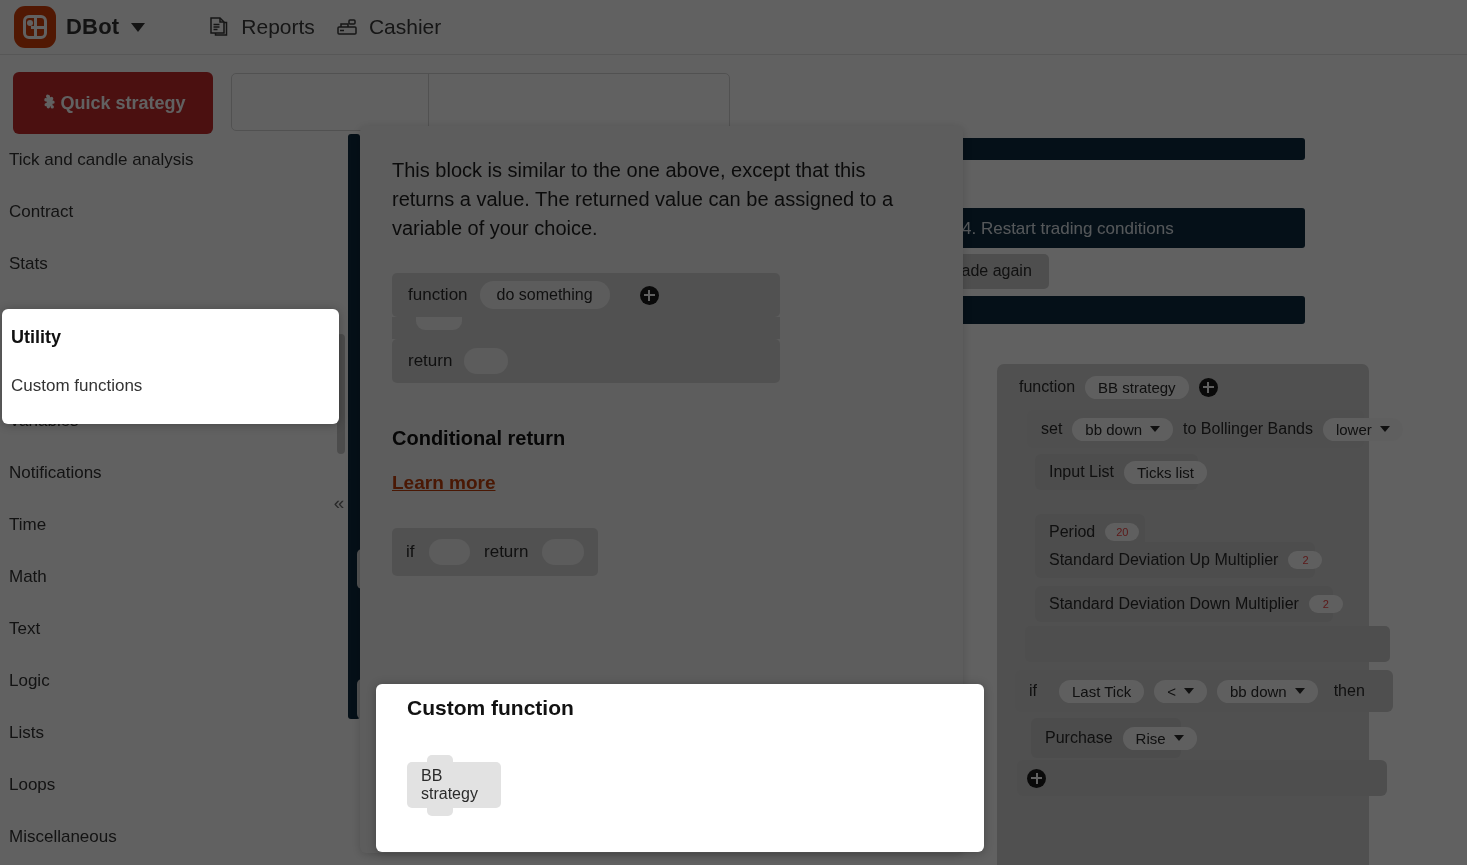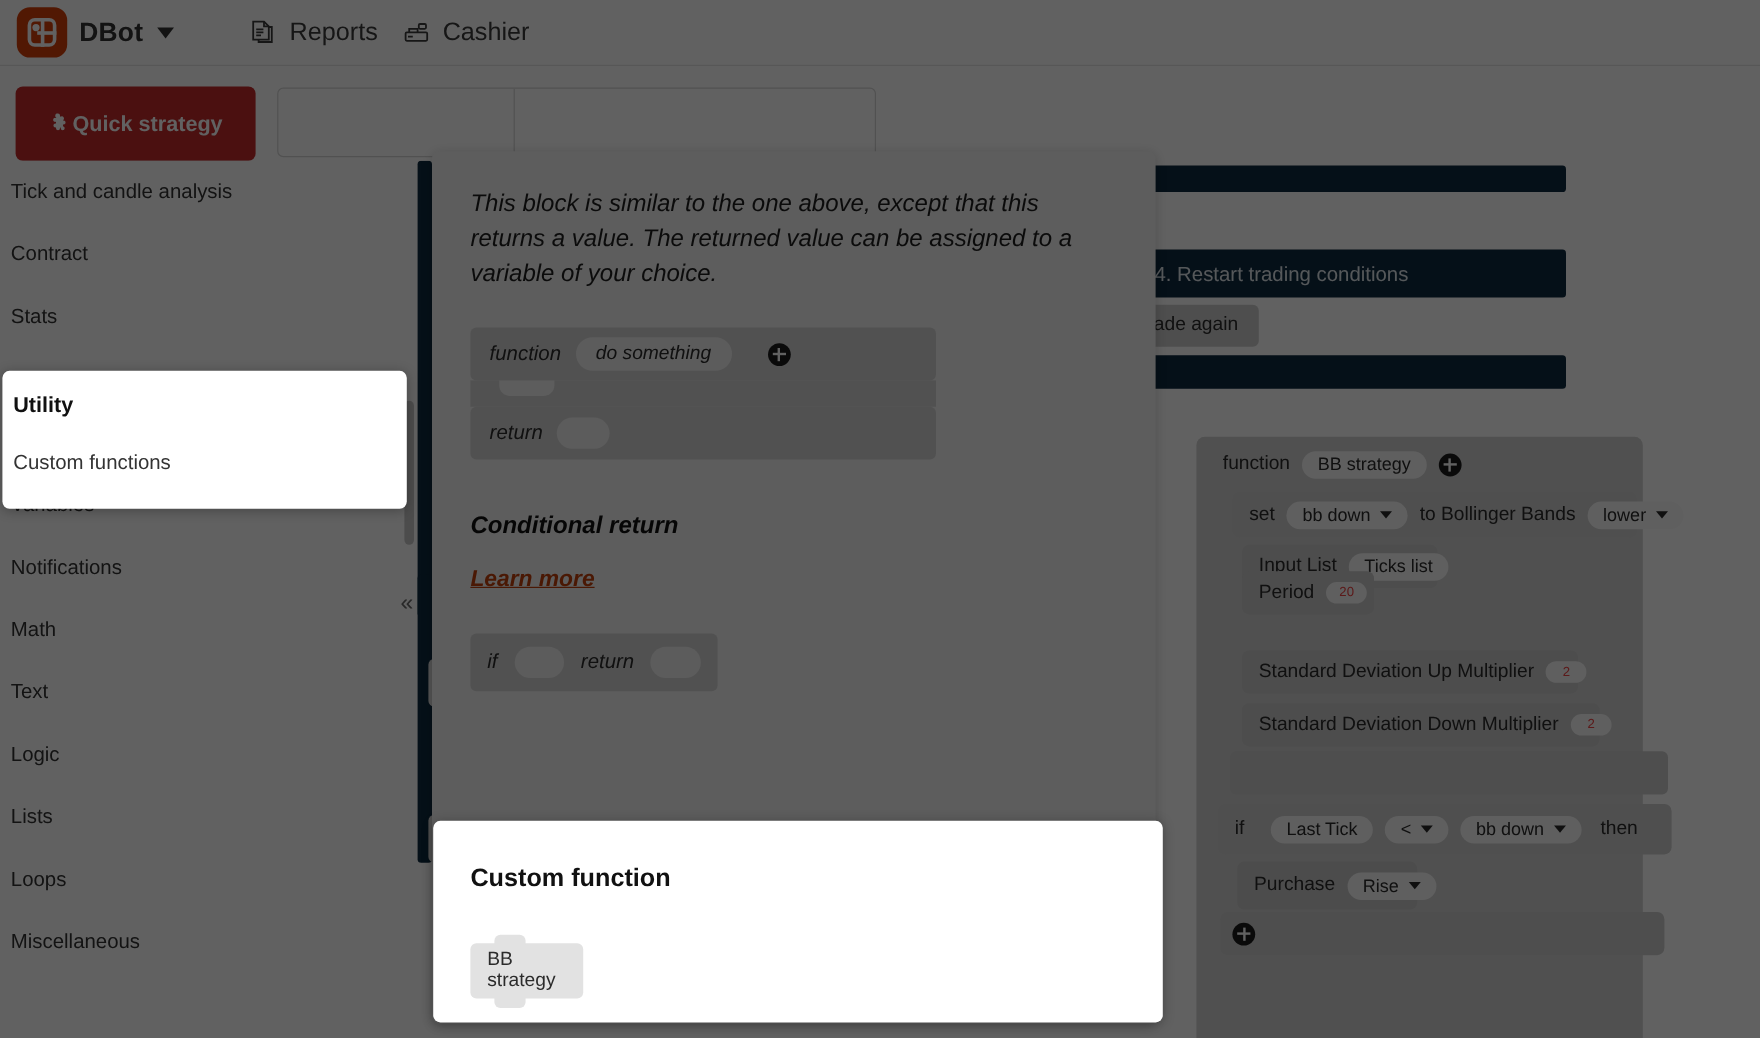--- a/index.html
+++ b/index.html
@@ -80,21 +80,21 @@
   .plus-ico { width:19px;height:19px;border-radius:50%;background:#1c1c1c;position:relative;display:inline-block;}
   .plus-ico:before{content:"";position:absolute;left:4px;right:4px;top:8.5px;height:2px;background:#fff;}
   .plus-ico:after{content:"";position:absolute;top:4px;bottom:4px;left:8.5px;width:2px;background:#fff;}
 
   
   .helpmodal {
     position:absolute; left:360px; top:126px; width:603px; height:727px;
     background:#f3f3f3; border-radius:6px; box-shadow:0 2px 10px rgba(0,0,0,.18);
     overflow:hidden;
   }
-  .hm-inner { padding:30px 32px 0 32px;font-style:italic; }
+  .hm-inner { padding:30px 32px 0 32px; }
   .hm-p { font-size:20px; line-height:1.45; color:#1f1f1f; }
   .hm-h { font-size:20px; font-weight:700; color:#111; margin:44px 0 22px; }
   .hm-link { font-size:19px; color:#c2410c; font-weight:700; display:inline-block; }
   .hm-blockwrap { margin-top:30px; }
 
   
   .ex-fn { position:relative; width:388px; }
   .ex-row {
     background:#d6d6d6; border-radius:5px; height:44px;
     display:flex; align-items:center; gap:12px; padding:0 16px; font-size:17px; color:#2b2b2b;
@@ -115,21 +115,21 @@
   .spot {
     position:absolute; background:#ffffff; border-radius:6px;
     box-shadow:0 1px 10px rgba(0,0,0,.28);
   }
   
   .spot-utility { left:2px; top:309px; width:337px; height:115px; padding:18px 0 0 9px; }
   .spot-utility .u-title { font-size:18px; font-weight:700; color:#111; }
   .spot-utility .u-sub { font-size:17px; color:#333; margin-top:28px; }
 
   
-  .spot-custom { left:361px; top:684px; width:608px; height:168px; padding:36px 0 0 31px; }
+  .spot-custom { left:376px; top:684px; width:608px; height:168px; padding:12px 0 0 31px; }
   .spot-custom .c-title { font-size:21px; font-weight:700; color:#111; }
   .spot-custom .c-block {
     position:relative; margin-top:42px; width:94px; height:46px; background:#e2e2e2; border-radius:5px;
     display:flex; align-items:center; padding-left:14px; font-size:16px; color:#2b2b2b;
   }
   .spot-custom .c-block:before {
     content:""; position:absolute; left:20px; top:-7px; width:26px; height:8px; background:#e2e2e2; border-radius:5px 5px 0 0;
   }
   .spot-custom .c-block:after {
     content:""; position:absolute; left:20px; bottom:-8px; width:26px; height:9px; background:#e2e2e2; border-radius:0 0 5px 5px;
@@ -199,20 +199,23 @@
       <div class="cat spacer-toggle">
           <span>Utility</span>
         </div>
       <div class="cat">
           <span>Variables</span>
         </div>
       <div class="cat">
           <span>Notifications</span>
         </div>
       <div class="cat">
+          <span>Time</span>
+        </div>
+      <div class="cat">
           <span>Math</span>
         </div>
       <div class="cat">
           <span>Text</span>
         </div>
       <div class="cat">
           <span>Logic</span>
         </div>
       <div class="cat">
           <span>Lists</span>
@@ -266,21 +269,21 @@
           <span>lower</span>
           <span class="caret"></span>
         </span>
       </div>
 
       <div class="blk" style="left:690px; top:320px; width:163px; height:36px; background:#cacaca;">
         <span>Input List</span>
         <span class="field">Ticks list</span>
       </div>
 
-      <div class="blk" style="left:690px; top:342px; width:110px; height:36px; background:#cacaca;">
+      <div class="blk" style="left:690px; top:380px; width:110px; height:36px; background:#cacaca;">
         <span>Period</span>
         <span class="field-num">20</span>
       </div>
 
       <div class="blk" style="left:690px; top:408px; width:280px; height:36px; background:#cacaca;">
         <span>Standard Deviation Up Multiplier</span>
         <span class="field-num">2</span>
       </div>
 
       <div class="blk" style="left:690px; top:452px; width:298px; height:36px; background:#cacaca;">

